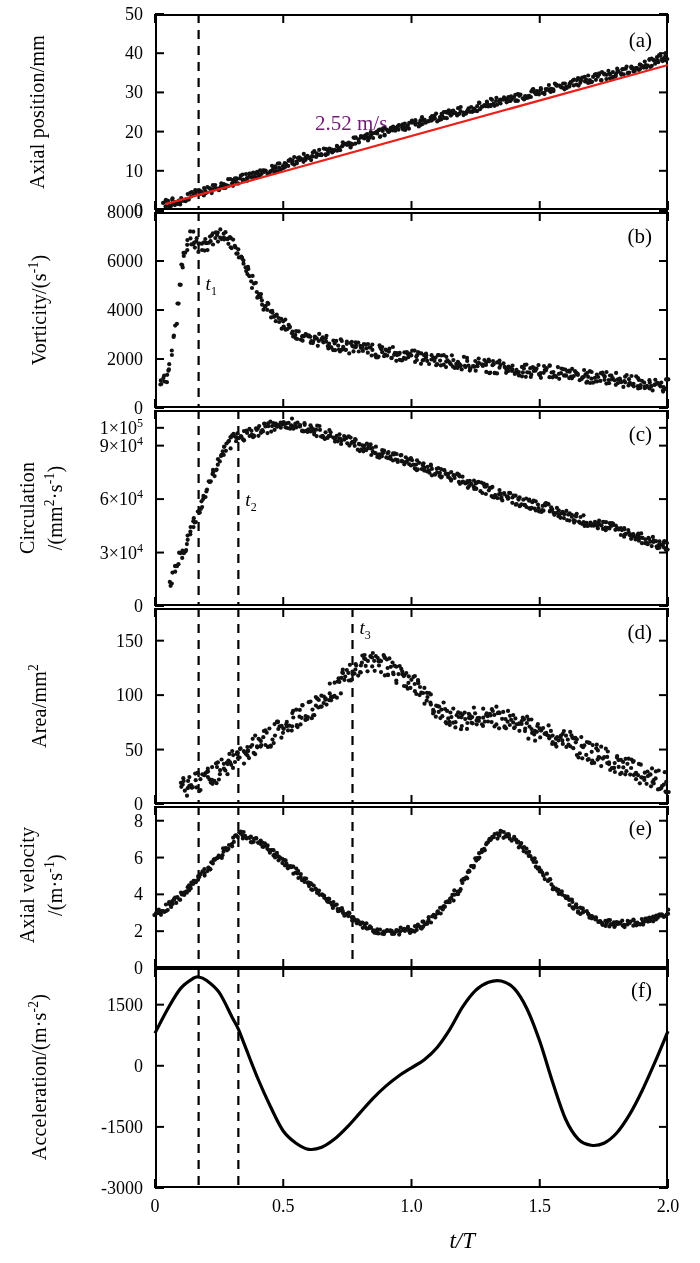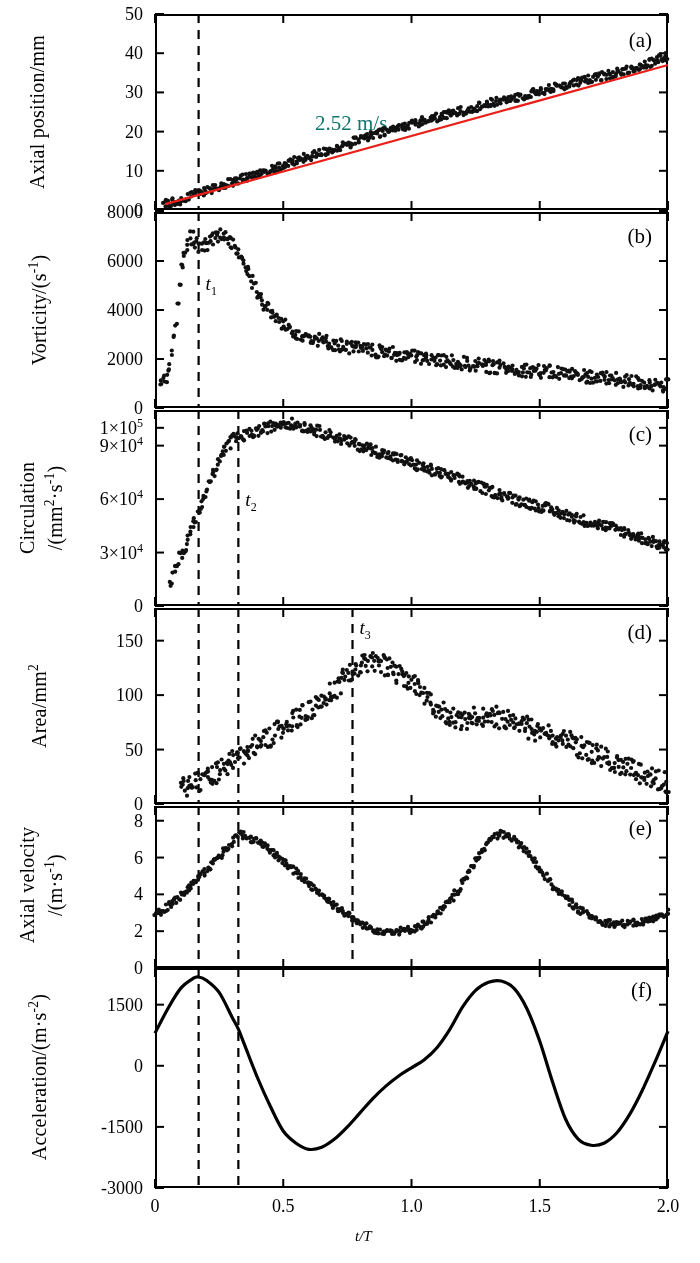--- a/index.html
+++ b/index.html
@@ -43,27 +43,27 @@
     letter-spacing: 0.2px;
     text-align: center;
   }
   .panel-tag {
     position: absolute;
     font-size: 21px;
     font-style: normal;
   }
   .xlabel {
     position: absolute;
-    font-size: 15px;
+    font-size: 23px;
     font-style: italic;
-    text-align: left;
+    text-align: right;
   }
   .annot-speed {
     position: absolute;
-    color: #0f766e;
+    color: #701a75;
     font-size: 21px;
     white-space: nowrap;
   }
   svg.data { position: absolute; left: 0; top: 0; overflow: visible; }
   .sup { font-size: 0.68em; vertical-align: super; }
 </style>
 </head>
 <body>
 
 <div id="figure">

